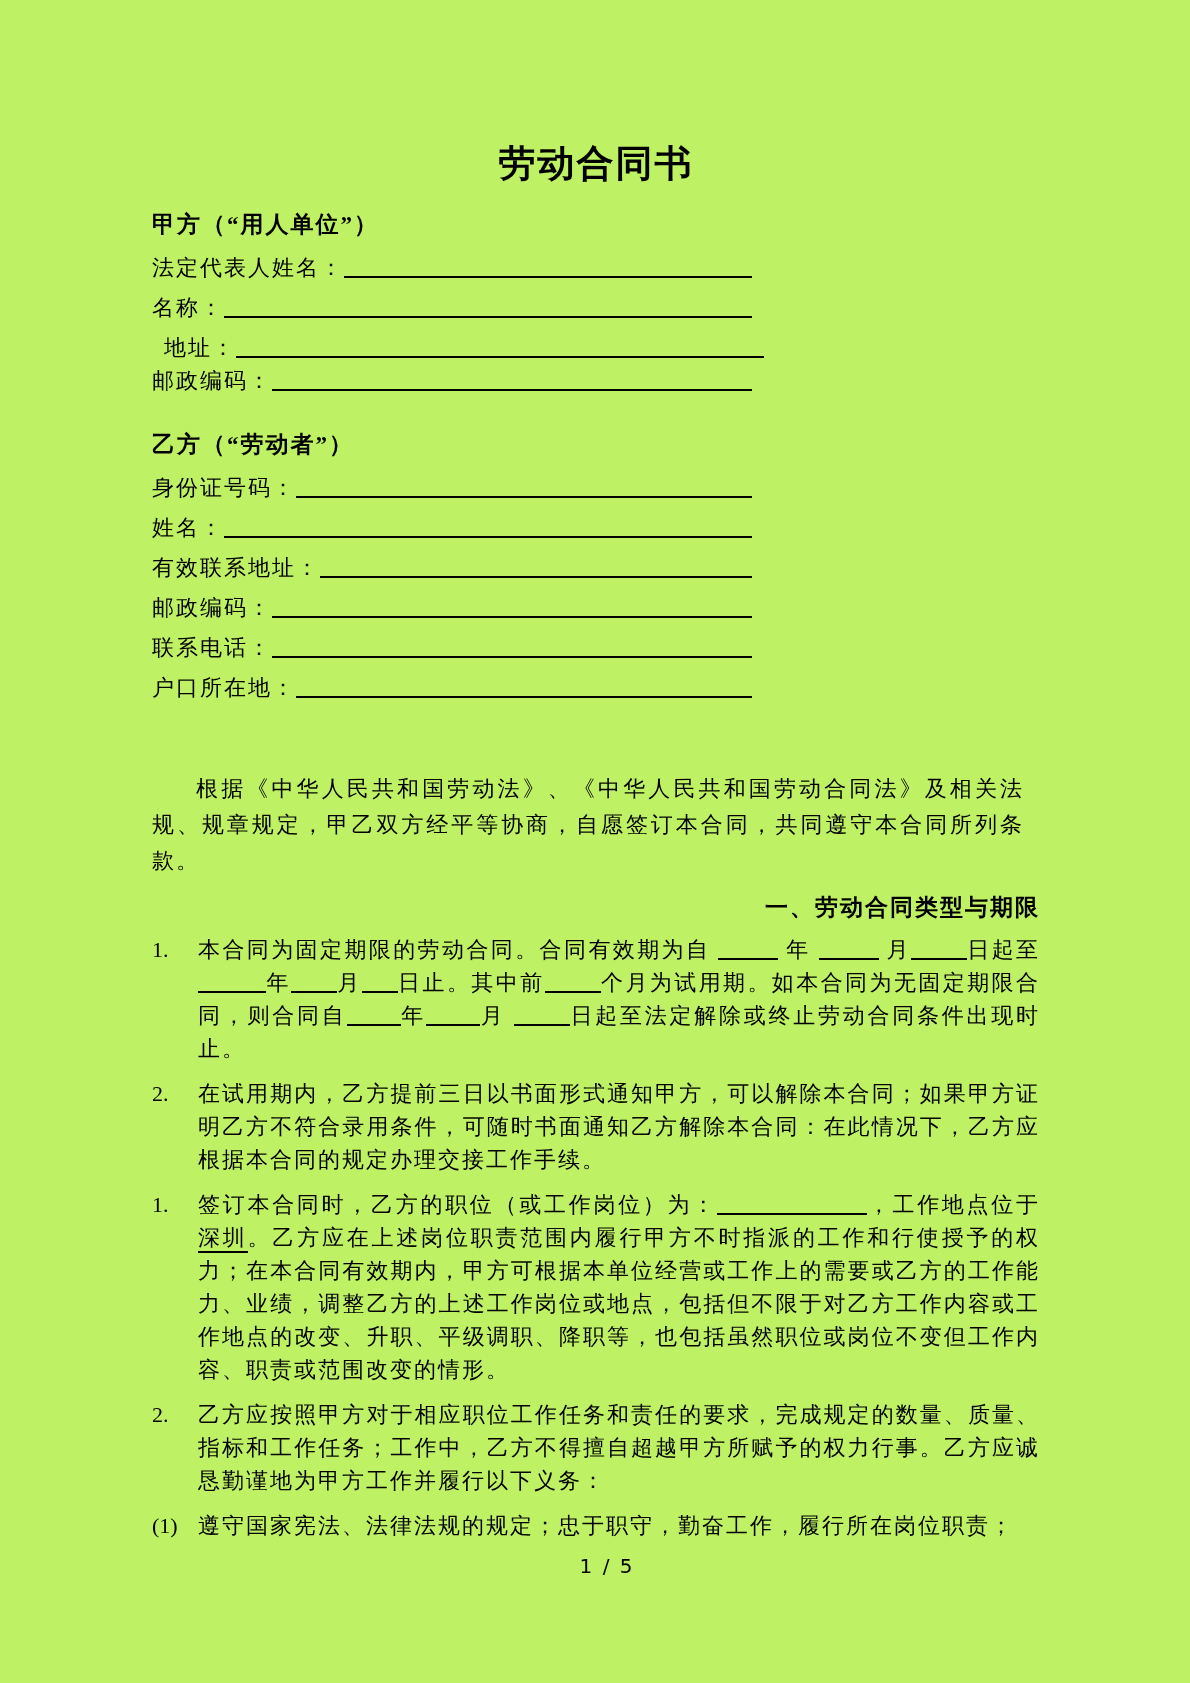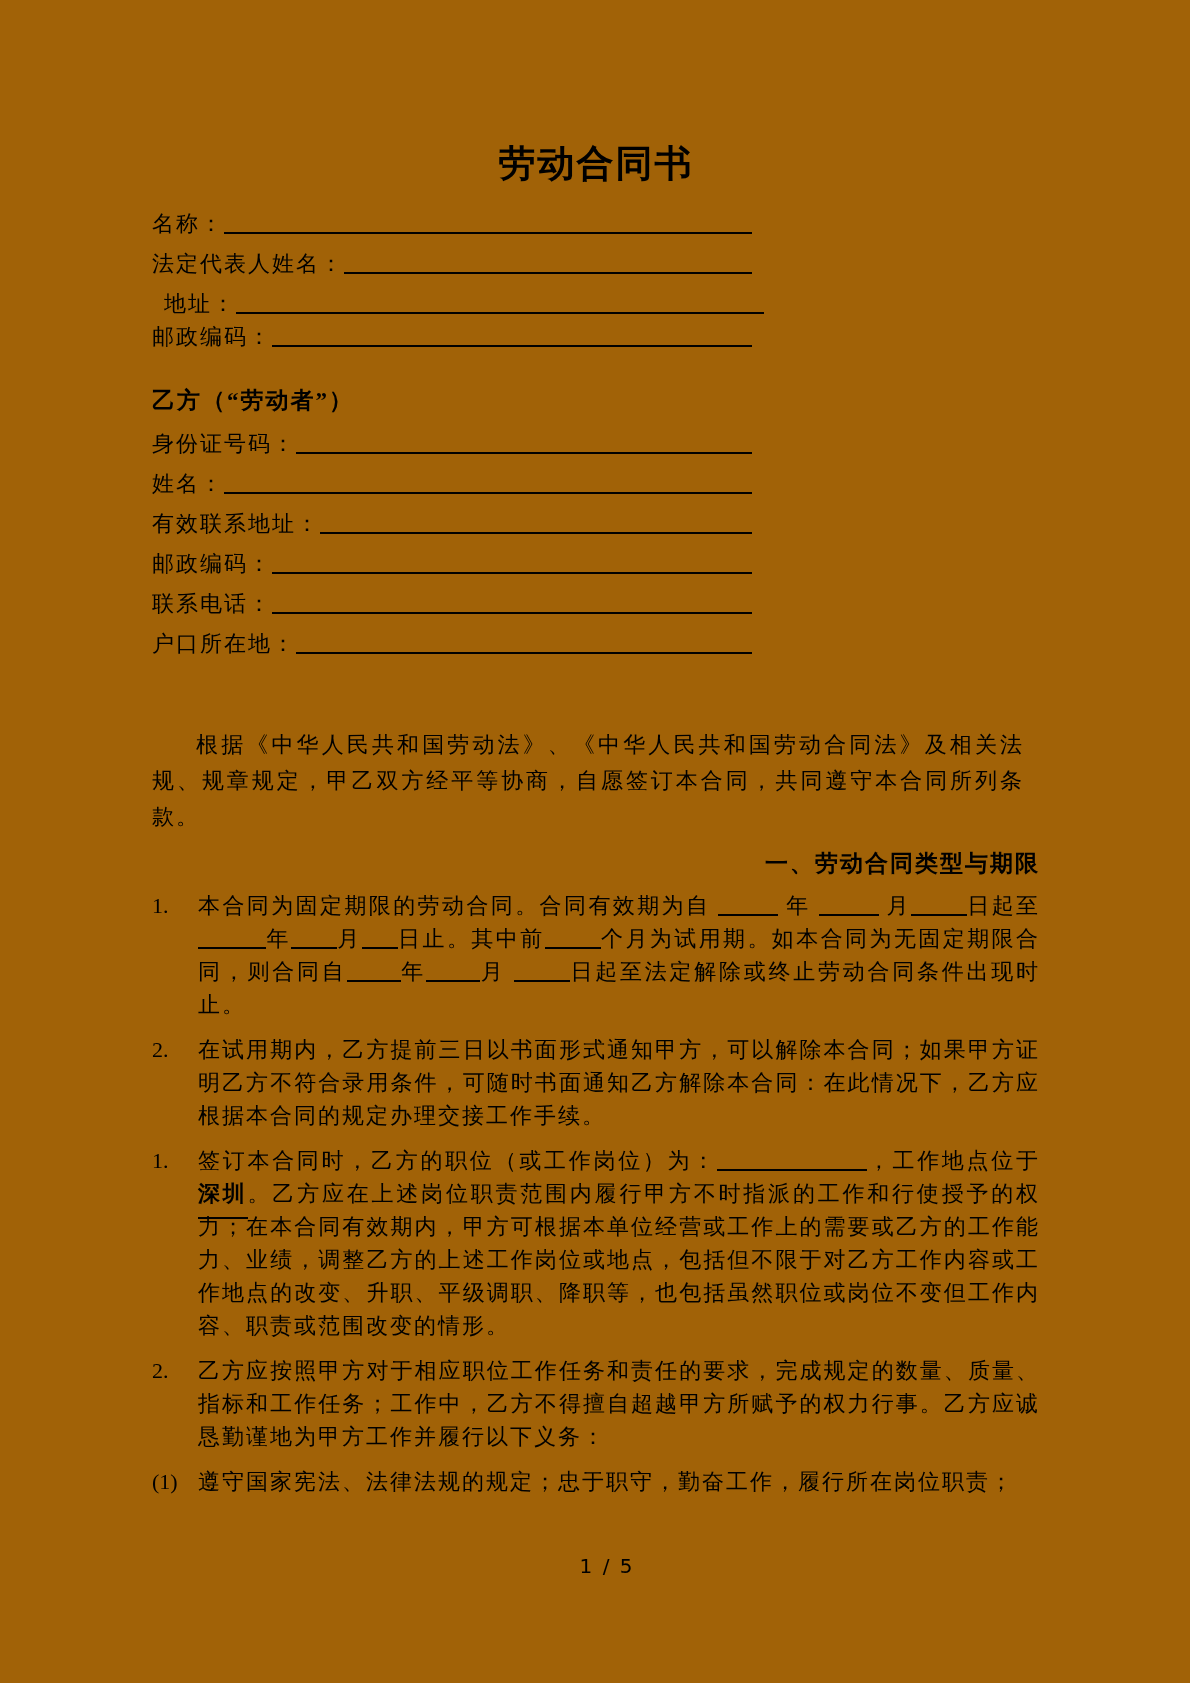--- a/index.html
+++ b/index.html
@@ -1,21 +1,21 @@
 <!DOCTYPE html>
 <html><head>
 <meta charset="utf-8">
 <style>
   html, body { margin: 0; padding: 0; background: #ffffff; }
   .page {
     position: relative;
     width: 1190px;
     height: 1683px;
     margin: 0 auto;
-    background: #a16207;
+    background: #bef264;
     color: #000000;
     font-family: "Liberation Serif", "DejaVu Serif", serif;
     box-sizing: border-box;
     padding: 140px 150px 0 152px;
     overflow: hidden;
   }
   .doc-title {
     font-family: "DejaVu Sans", "Liberation Sans", sans-serif;
     font-size: 37px;
     font-weight: bold;
@@ -86,22 +86,21 @@
     line-height: 33px;
   }
   .blank {
     display: inline-block;
     height: 20px;
     border-bottom: 2px solid #000;
     vertical-align: -3px;
   }
   .uline {
     border-bottom: 2px solid #000;
-    padding-bottom: 11px;
-    font-weight: bold;
+    padding-bottom: 1px;
   }
   .footer {
     position: absolute;
     top: 1554px;
     left: 0;
     width: 100%;
     text-align: center;
     font-size: 20px;
     letter-spacing: 2px;
     font-family: "DejaVu Sans", "Liberation Sans", sans-serif;
@@ -109,27 +108,28 @@
   }
 </style>
 </head>
 <body>
 
 <div class="page">
 
   <h1 class="doc-title">劳动合同书</h1>
 
   <section class="party party-a">
+    <h2 class="party-heading">甲方（“用人单位”）</h2>
     <div class="fields party-a-fields" id="fields-a">
         <div class="field-row">
-          <span class="field-label">名称：</span>
+          <span class="field-label">法定代表人姓名：</span>
           <span class="field-line"></span>
         </div>
         <div class="field-row">
-          <span class="field-label">法定代表人姓名：</span>
+          <span class="field-label">名称：</span>
           <span class="field-line"></span>
         </div>
         <div class="field-row">
           <span class="field-label">地址：</span>
           <span class="field-line"></span>
         </div>
         <div class="field-row">
           <span class="field-label">邮政编码：</span>
           <span class="field-line"></span>
         </div>

